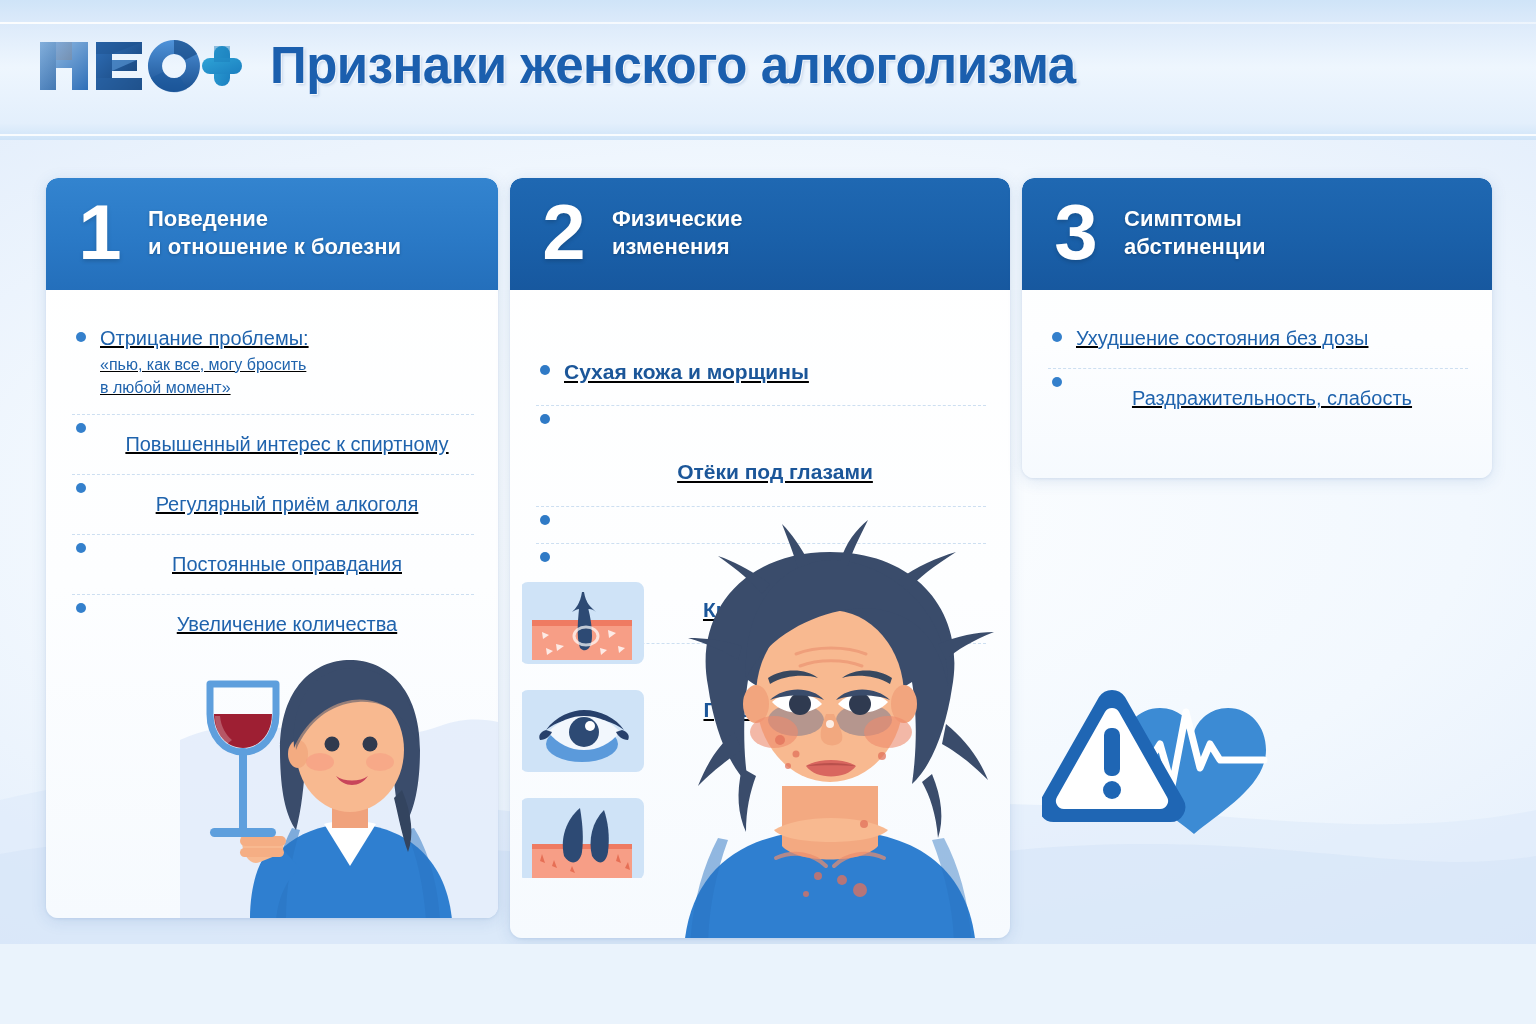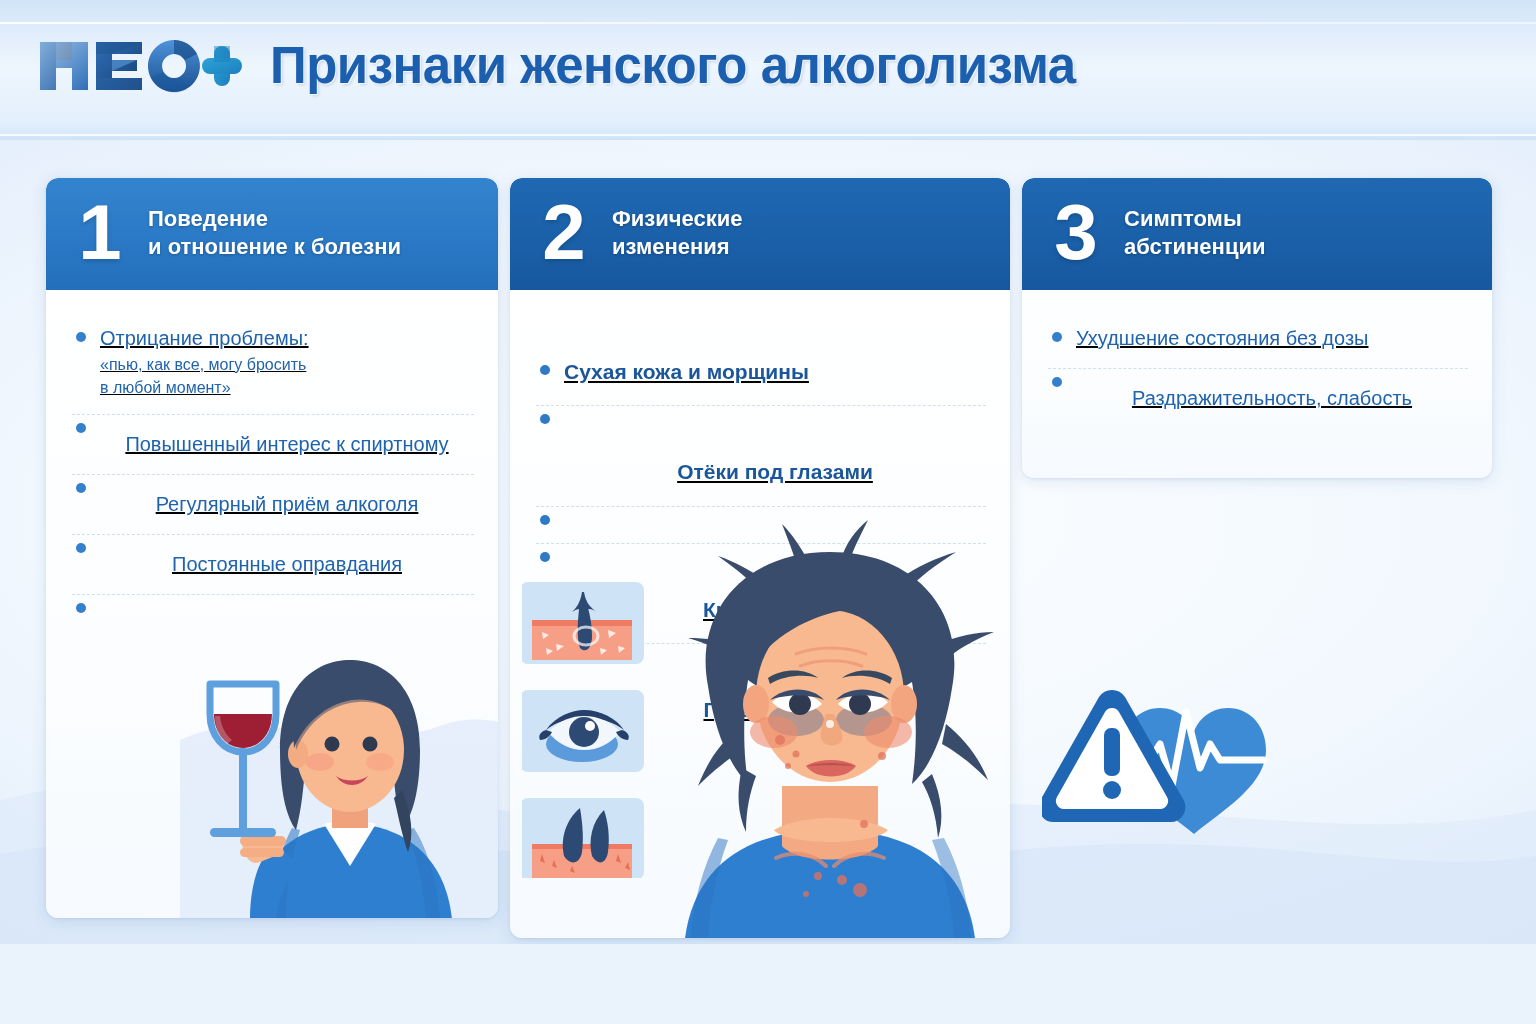--- a/index.html
+++ b/index.html
@@ -188,20 +188,21 @@
           <div class="li">
             <span class="dot"></span>
             <span class="txt">Регулярный приём алкоголя</span>
           </div>
           <div class="li">
             <span class="dot"></span>
             <span class="txt">Постоянные оправдания</span>
           </div>
           <div class="li">
             <span class="dot"></span>
+            <span class="txt">Увеличение количества</span>
           </div>
         </div>
 
         <div class="art-c1">
           <svg viewBox="0 0 330 290" width="330" height="290">
             <defs>
               <clipPath id="clipC1">
                   <rect x="0" y="0" width="330" height="290" rx="0"></rect>
                 </clipPath>
             </defs>

